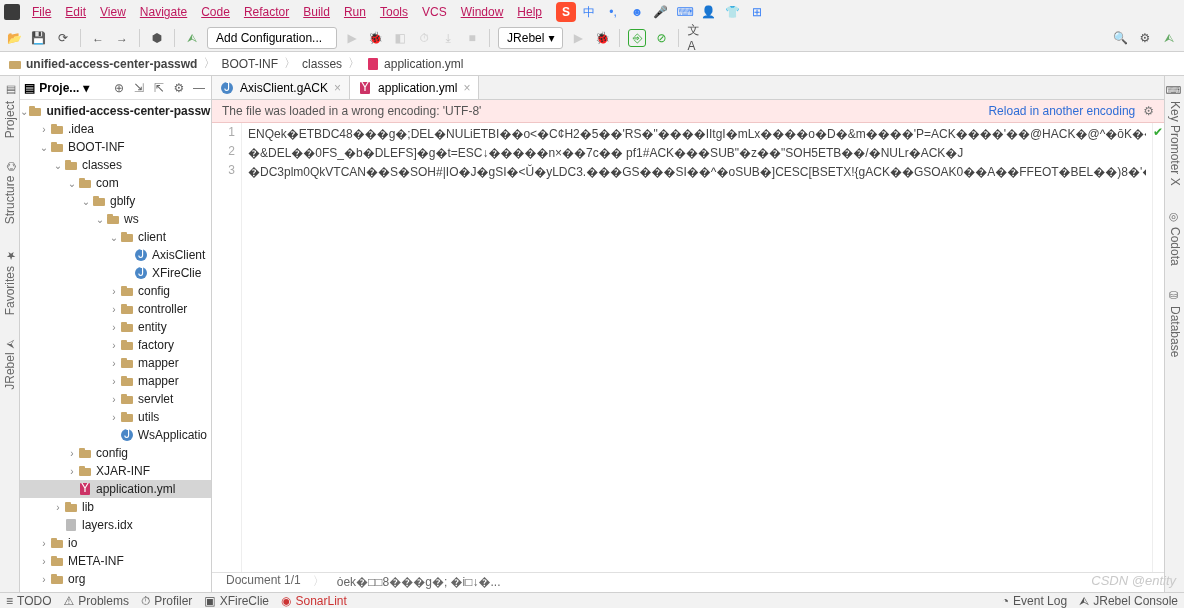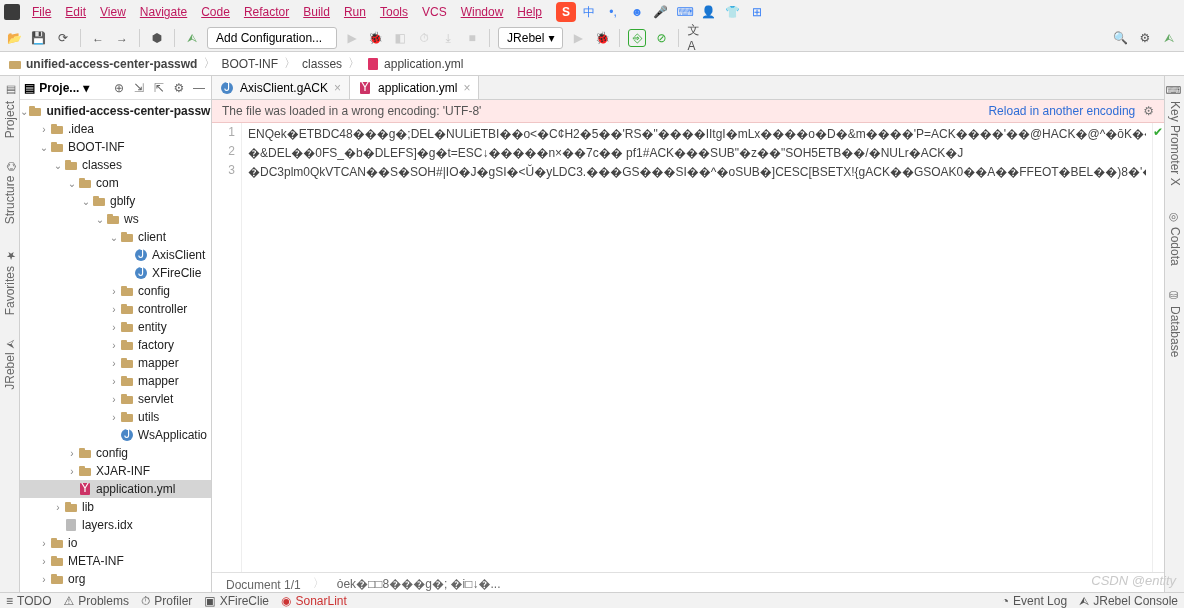--- a/index.html
+++ b/index.html
@@ -64,21 +64,21 @@
 .banner2 .gear { color:#777; cursor:pointer; }
 
 .code-area { flex:1; display:flex; min-height:0; position:relative; }
 .gutter-nums { width:30px; background:#fff; border-right:1px solid #eee; color:#aaa; text-align:right; padding:2px 6px 0 0; font-family: "Consolas", monospace; }
 .gutter-nums div { height:19px; }
 .code-lines { flex:1; padding:2px 6px; font-family: "Consolas", monospace; color:#444; overflow:hidden; }
 .code-lines .line { height:19px; white-space:nowrap; overflow:hidden;}
 .marker-strip { width:12px; background:#fff; border-left:1px solid #eee; position:relative; }
 .marker-strip .ok { position:absolute; top:2px; left:0; color:#3a3; font-size:12px; }
 
-.status { height:20px; background:#fff; border-top:1px solid #e0e0e0; display:flex; align-items:flex-end; padding:0 8px; color:#666; gap:8px; }
+.status { height:20px; background:#fff; border-top:1px solid #e0e0e0; display:flex; align-items:flex-start; padding:0 8px; color:#666; gap:8px; }
 .status .doc { margin-left:6px; }
 .status .pipe { color:#ccc; margin:0 4px; }
 
 .bottombar { height:16px; background:#f2f2f2; border-top:1px solid #d0d0d0; display:flex; align-items:center; padding:0 6px; gap:12px; color:#555; font-size:11px; }
 .bottombar .btab { display:flex; align-items:center; gap:4px; cursor:pointer; }
 .bottombar .spacer { flex:1; }
 .watermark { position:absolute; right:8px; bottom:4px; color:#c9c9c9; font-size:13px; font-style:italic; pointer-events:none; }
 
 svg { display:block; }
 .folder-svg { fill:#c9a86a; }

